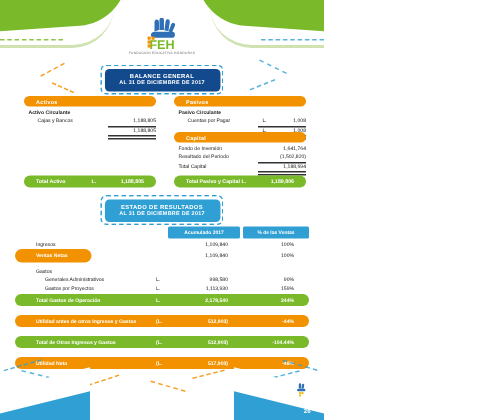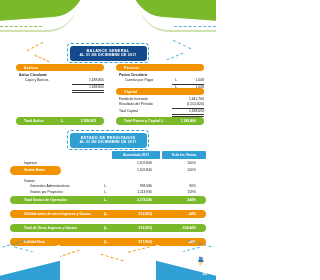--- a/index.html
+++ b/index.html
@@ -115,20 +115,35 @@
   <div class="hdr-green-r"></div>
   <div class="hdr-arc-l"></div>
   <div class="hdr-arc-r"></div>
   <div class="dash" style="left:0;top:26px;width:42px;"></div>
   <div class="dash-b" style="right:0;top:26px;width:42px;"></div>
   <div class="dash-o" style="left:26px;top:46px;width:18px;transform:rotate(-28deg);"></div>
   <div class="dash-o" style="left:34px;top:58px;width:16px;transform:rotate(24deg);"></div>
   <div class="dash-b" style="right:24px;top:44px;width:20px;transform:rotate(26deg);"></div>
   <div class="dash-b" style="right:32px;top:56px;width:18px;transform:rotate(-22deg);"></div>
 
+  <div class="logo">
+    <svg width="34" height="22" viewBox="0 0 34 22">
+      <path d="M12 9 L12 3 Q12 1 13.5 1 Q15 1 15 3 L15 8 Z" fill="#2f6fb5"></path>
+      <path d="M15.3 8 L15.3 1.4 Q15.3 -0.2 16.8 -0.2 Q18.3 -0.2 18.3 1.4 L18.3 8 Z" fill="#2f6fb5"></path>
+      <path d="M18.6 8.3 L19.4 2.2 Q19.6 0.7 21 0.9 Q22.4 1.1 22.2 2.6 L21.3 8.6 Z" fill="#2f6fb5"></path>
+      <path d="M21.4 9 L23.2 4.2 Q23.8 2.8 25 3.3 Q26.2 3.8 25.6 5.2 L23.6 9.8 Z" fill="#2f6fb5"></path>
+      <path d="M11.8 9.2 Q9.5 9.6 9.6 11.6 Q9.8 13.4 12 13.2 L24 13.2 Q25.6 13.2 25.6 11 Q25.6 9.2 23.8 9.2 Z" fill="#2f6fb5"></path>
+      <text x="17" y="20.4" font-family="Liberation Sans, sans-serif" font-size="8.4" font-weight="bold" fill="#7ab929" text-anchor="middle">FEH</text>
+      <rect x="7.4" y="12.4" width="2.1" height="2.1" fill="#f39200"></rect>
+      <rect x="7.4" y="15.0" width="2.1" height="2.1" fill="#f39200"></rect>
+      <rect x="10.0" y="12.4" width="2.1" height="2.1" fill="#f39200"></rect>
+      <rect x="7.4" y="17.6" width="2.1" height="2.1" fill="#f39200"></rect>
+    </svg>
+    <div class="logo-tag">FUNDACION EDUCATIVA HONDURAS</div>
+  </div>
 
   <div class="ribbon ribbon-blue" style="top:43px;">
     <div class="ribbon-in">
       <div class="l1">BALANCE GENERAL</div>
       <div class="l2">AL 31 DE DICIEMBRE DE 2017</div>
     </div>
   </div>
 
   <div class="col col-l" style="top:64px;">
     <div class="pill">Activos</div>

